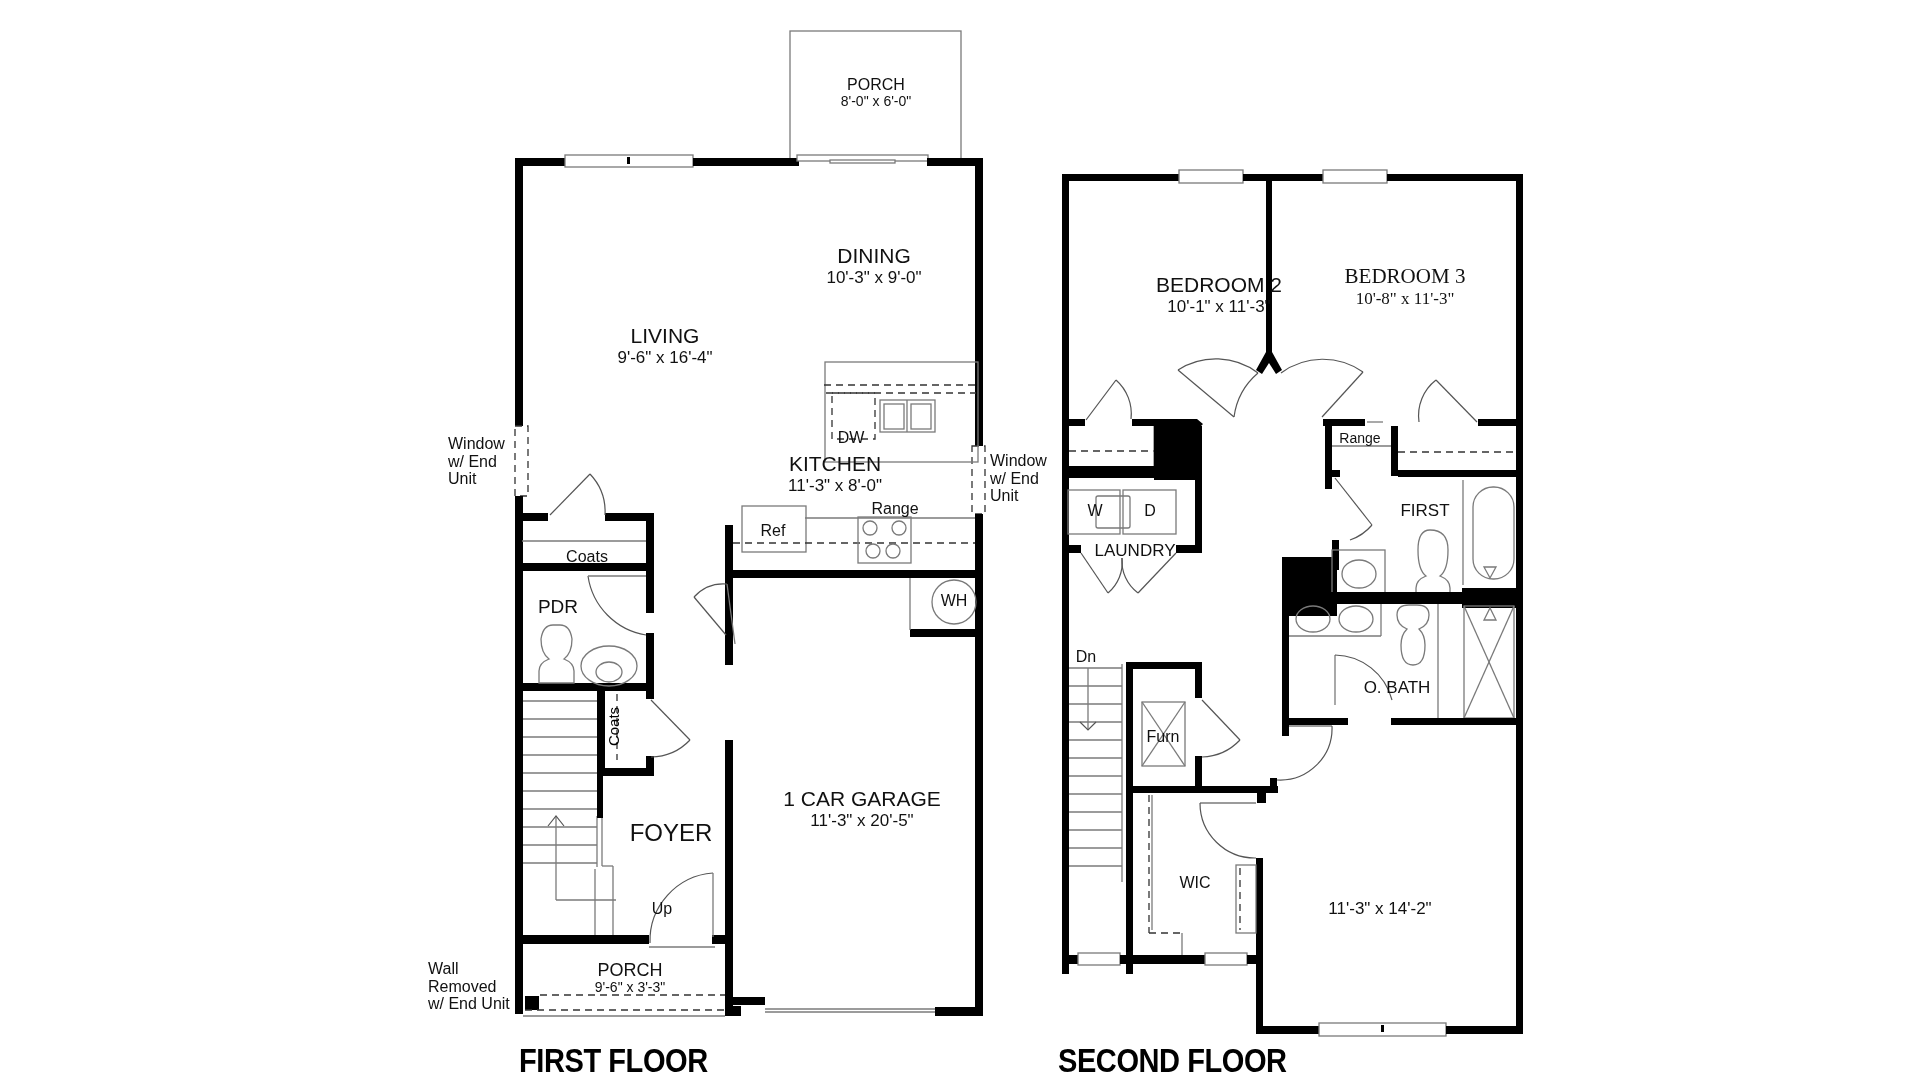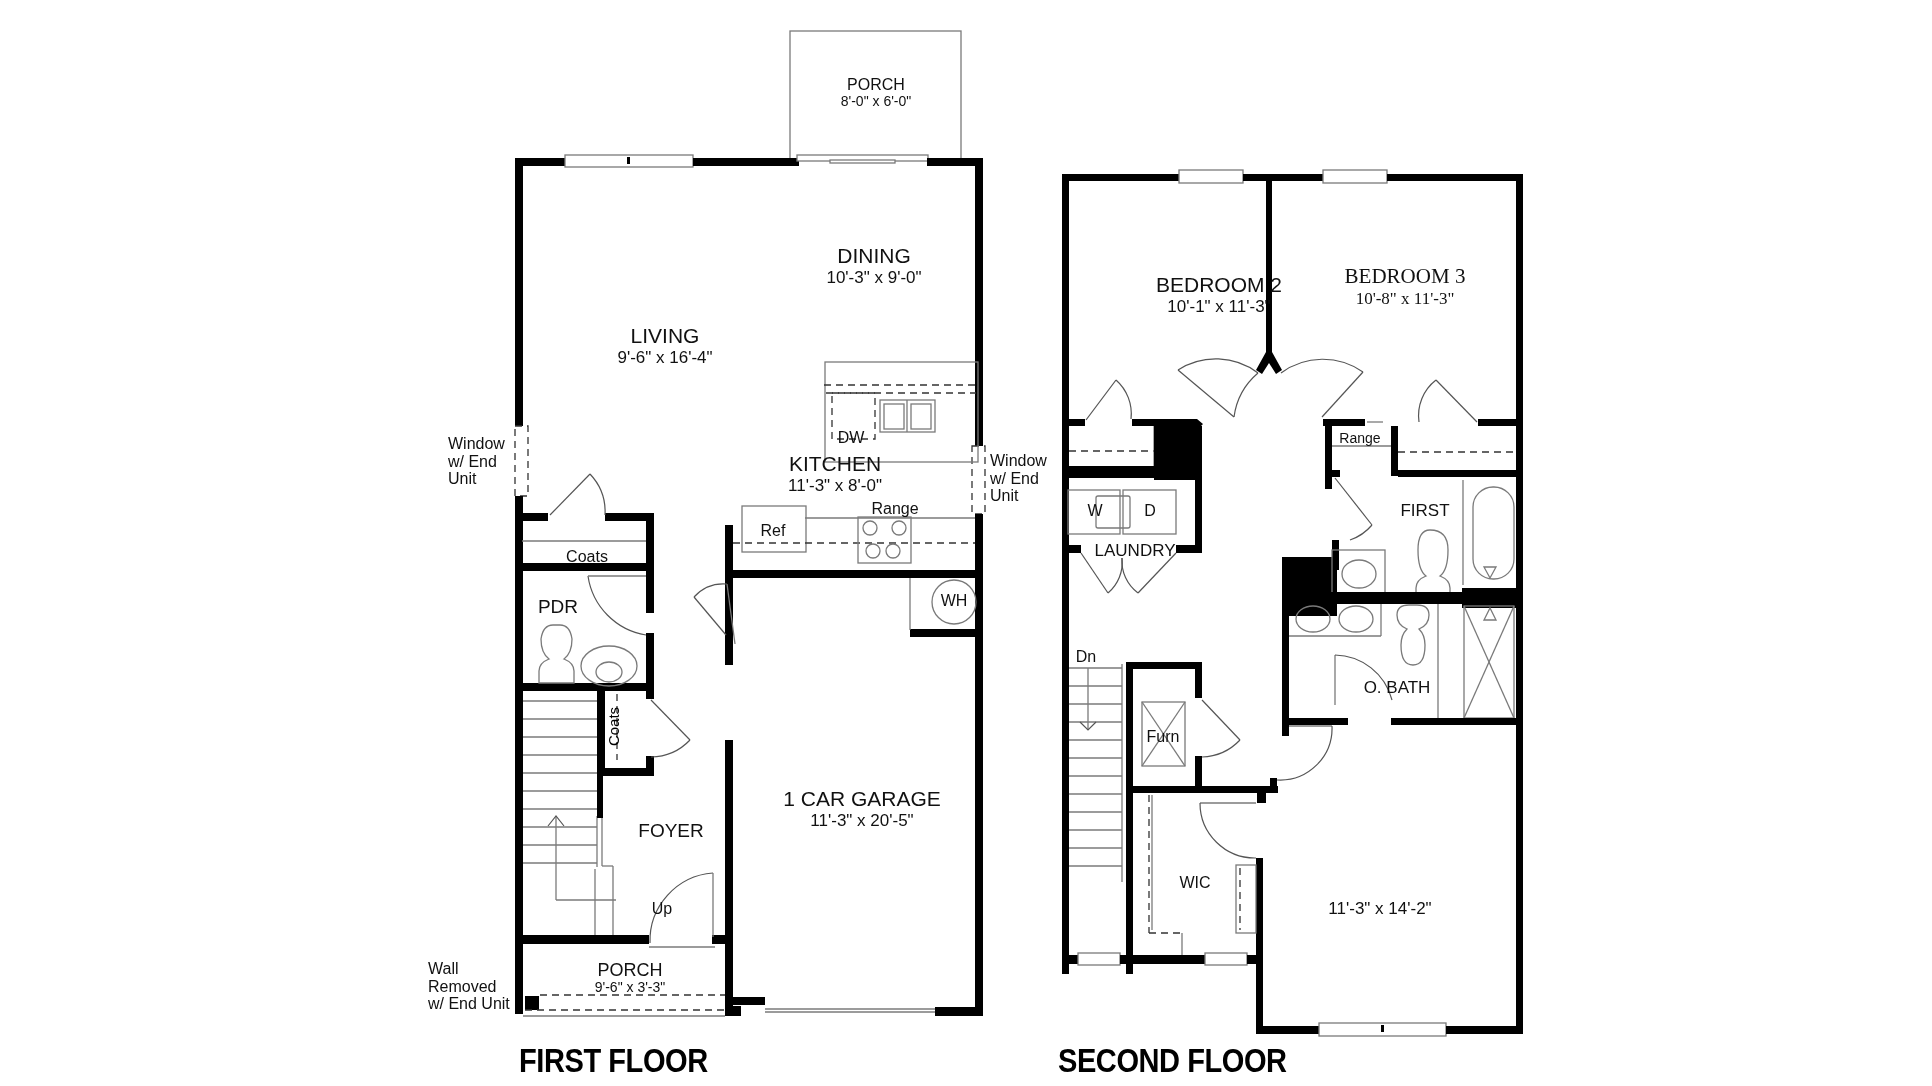--- a/index.html
+++ b/index.html
@@ -293,21 +293,21 @@
   <span class="room-name">KITCHEN</span>
   <span class="room-dim">11'-3" x 8'-0"</span>
 </div>
 <div class="lbl small" style="left:851px; top:405px;margin-top:24px;">DW</div>
 <div class="lbl small" style="left:773px; top:522px;">Ref</div>
 <div class="lbl small" style="left:895px; top:500px;">Range</div>
 <div class="lbl small" style="left:954px; top:592px;">WH</div>
 <div class="lbl small" style="left:587px; top:548px;">Coats</div>
 <div class="lbl room-name" style="left:558px; top:596px; font-size:19px;">PDR</div>
 <div class="vert" style="left:594px; top:718px;">Coats</div>
-<div class="lbl room-name" style="left:671px; top:820px; font-size:19px;">FOYER</div>
+<div class="lbl room-name" style="left:671px; top:820px; font-size:24px;">FOYER</div>
 <div class="lbl small" style="left:662px; top:900px;">Up</div>
 <div class="lbl" style="left:630px; top:960px;">
   <span style="font-size:18px;">PORCH</span>
   <span class="tiny" style="display:block">9'-6" x 3'-3"</span>
 </div>
 <div class="lbl" style="left:862px; top:787px;">
   <span class="room-name">1 CAR GARAGE</span>
   <span class="room-dim">11'-3" x 20'-5"</span>
 </div>
 

